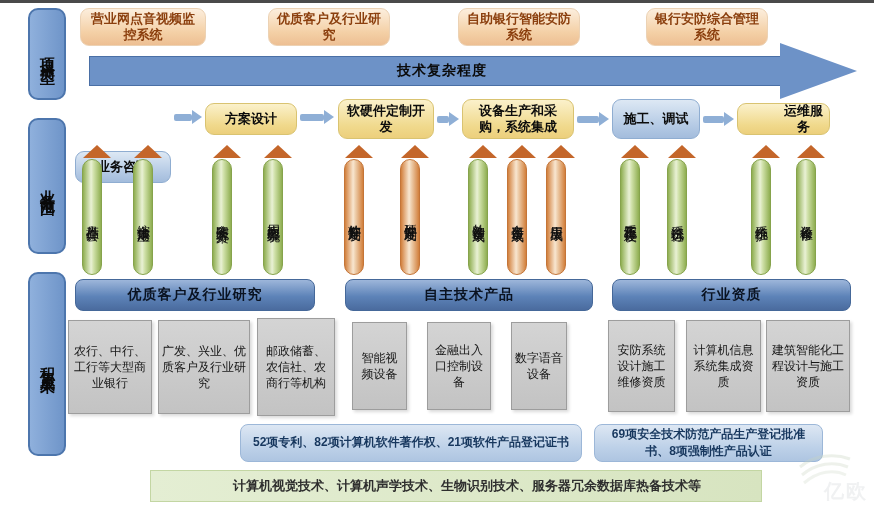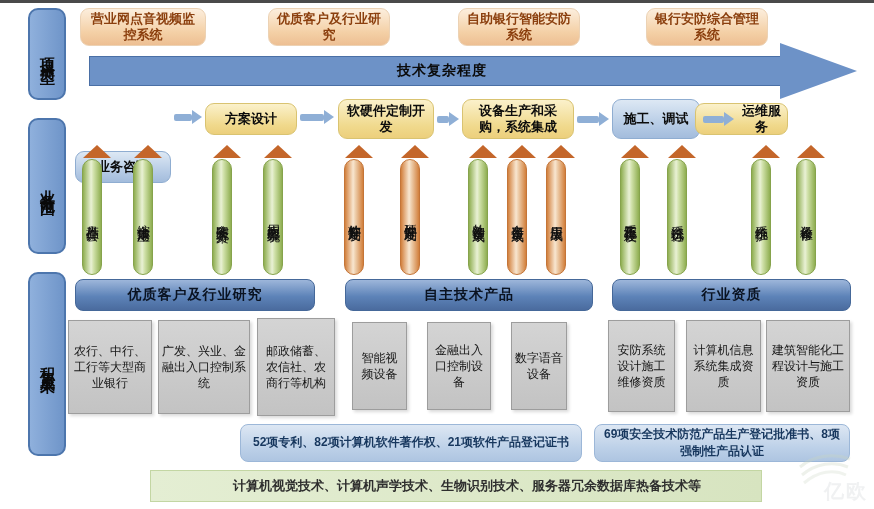--- a/index.html
+++ b/index.html
@@ -148,21 +148,21 @@
     </div>
   <div class="fbox yellow" style="left:338px;top:99px;width:96px;height:40px;">
       <span>软硬件定制开发</span>
     </div>
   <div class="fbox yellow" style="left:462px;top:99px;width:112px;height:40px;">
       <span>设备生产和采购，系统集成</span>
     </div>
   <div class="fbox blue" style="left:612px;top:99px;width:88px;height:40px;">
       <span>施工、调试</span>
     </div>
-  <div class="fbox yellow" style="left:695px;top:103px;width:93px;height:32px;padding-left:44px;">
+  <div class="fbox yellow" style="left:737px;top:103px;width:93px;height:32px;padding-left:44px;">
       <span>运维服务</span>
     </div>
 
   <div class="harrow" style="left:174px;top:110px;width:28px;">
       <div class="bar"></div>
       <div class="tip"></div>
     </div>
   <div class="harrow" style="left:300px;top:110px;width:34px;">
       <div class="bar"></div>
       <div class="tip"></div>
@@ -266,21 +266,21 @@
       <span>自主技术产品</span>
     </div>
   <div class="shead" style="left:612px;width:237px;">
       <span>行业资质</span>
     </div>
 
   <div class="gbox" style="left:68px;top:320px;width:84px;height:94px;">
       <span>农行、中行、工行等大型商业银行</span>
     </div>
   <div class="gbox" style="left:158px;top:320px;width:92px;height:94px;">
-      <span>广发、兴业、金融出入口控制系统</span>
+      <span>广发、兴业、优质客户及行业研究</span>
     </div>
   <div class="gbox" style="left:257px;top:318px;width:78px;height:98px;">
       <span>邮政储蓄、农信社、农商行等机构</span>
     </div>
 
   <div class="gbox" style="left:352px;top:322px;width:55px;height:88px;">
       <span>智能视频设备</span>
     </div>
   <div class="gbox" style="left:427px;top:322px;width:64px;height:88px;">
       <span>金融出入口控制设备</span>
@@ -295,21 +295,21 @@
   <div class="gbox" style="left:686px;top:320px;width:75px;height:92px;">
       <span>计算机信息系统集成资质</span>
     </div>
   <div class="gbox" style="left:766px;top:320px;width:84px;height:92px;">
       <span>建筑智能化工程设计与施工资质</span>
     </div>
 
   <div class="note" style="left:240px;width:342px;">
       <span>52项专利、82项计算机软件著作权、21项软件产品登记证书</span>
     </div>
-  <div class="note" style="left:594px;width:256px;justify-content:center;">
+  <div class="note" style="left:594px;width:229px;justify-content:center;">
       <span>69项安全技术防范产品生产登记批准书、8项强制性产品认证</span>
     </div>
 
   <div class="footer">
       <span>计算机视觉技术、计算机声学技术、生物识别技术、服务器冗余数据库热备技术等</span>
     </div>
 
   <div class="watermark">
     <svg width="78" height="60" viewBox="0 0 78 60">
       <path d="M6 18 C 20 6, 40 4, 56 10" stroke="#c9d6c2" stroke-width="3" fill="none"></path>

